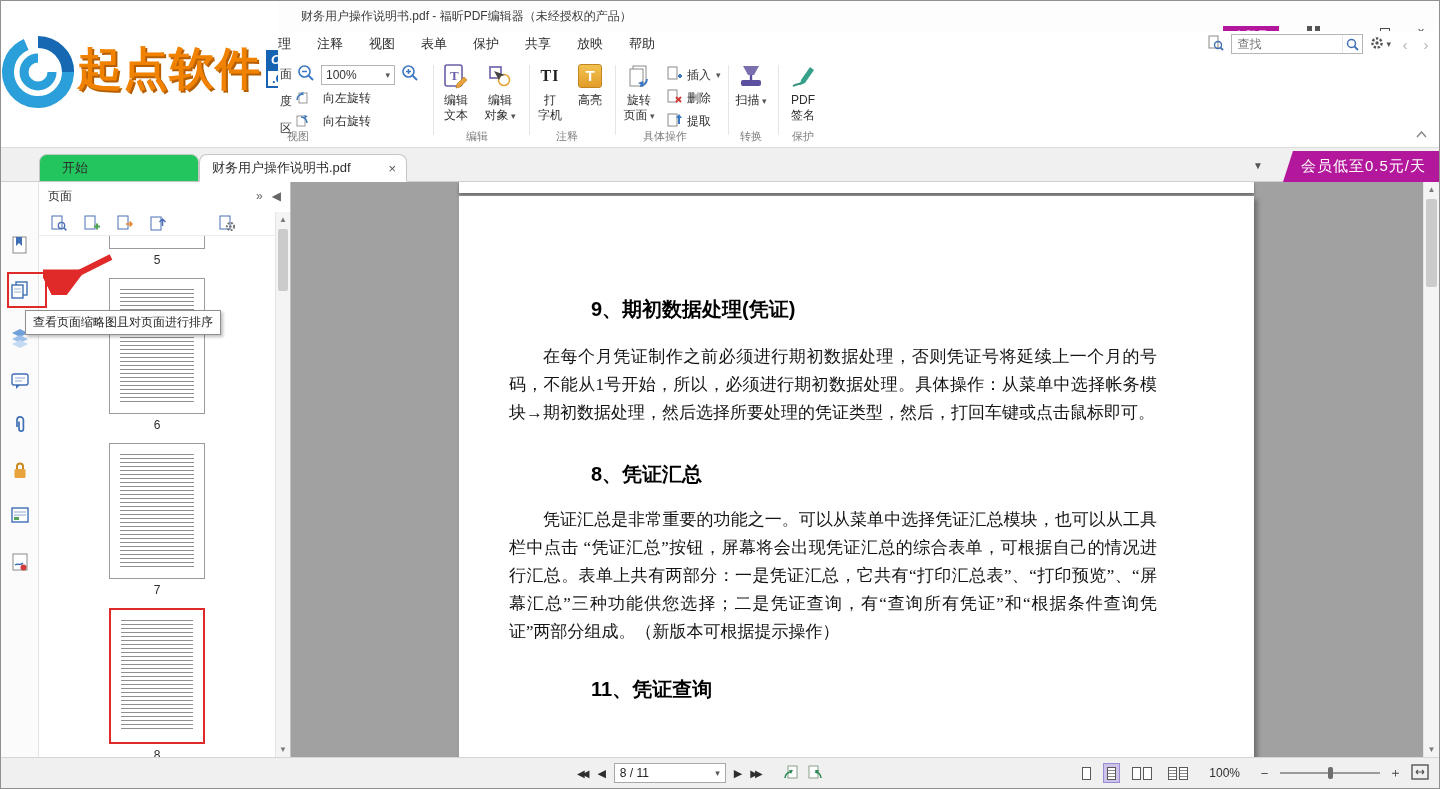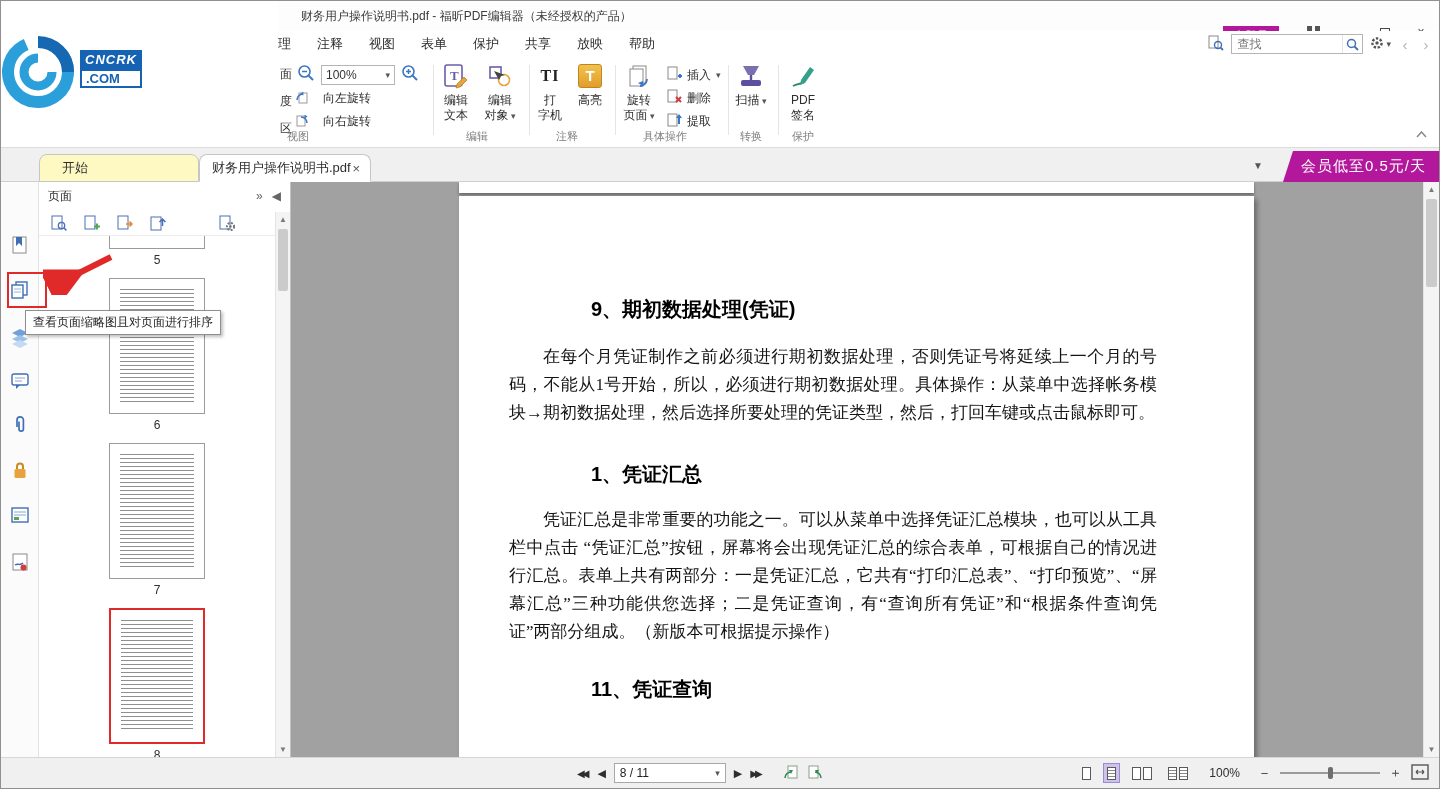--- a/index.html
+++ b/index.html
@@ -40,22 +40,22 @@
 .rib-big .blabel{font-size:12px;line-height:15px;color:#2e2e2e;margin-top:2px}
 .rib-small{position:absolute;display:flex;align-items:center;gap:5px;font-size:12px;color:#2e2e2e;cursor:pointer}
 .hl-icon{width:24px;height:24px;background:linear-gradient(#f2c24e,#e29d2b);border:1px solid #c08420;border-radius:3px;color:#fff;font-weight:bold;font-size:15px;line-height:22px;text-align:center}
 .ti-icon{font-family:"Liberation Serif","DejaVu Serif",serif;font-size:16px;font-weight:bold;color:#222;letter-spacing:1px}
 .caret{font-size:9px;color:#555}
 .rib-collapse{position:absolute;right:12px;bottom:6px;color:#888;cursor:pointer}
 
 
 .tabrow{position:absolute;top:147px;left:0;right:0;height:34px;background:#f0f0f0;border-bottom:1px solid #cfcfcf}
 .tab{position:absolute;bottom:-1px;height:28px;display:flex;align-items:center;font-size:13px;color:#2e2e2e;border:1px solid #c6c6c6;border-radius:8px 8px 0 0;cursor:pointer}
-.tab-start{left:38px;width:160px;background:#fef9c3;padding-left:22px}
-.tab-doc{left:198px;width:172px;background:#fff;border-bottom-color:#fff;padding-left:12px;z-index:2}
+.tab-start{left:38px;width:160px;background:#22c55e;padding-left:22px}
+.tab-doc{left:198px;width:208px;background:#fff;border-bottom-color:#fff;padding-left:12px;z-index:2}
 .tab-close{margin-left:auto;margin-right:10px;color:#555;font-size:13px;cursor:pointer}
 .tab-caret{position:absolute;right:176px;top:12px;color:#555;font-size:10px;cursor:pointer}
 .banner{position:absolute;right:0;top:3px;height:31px;background:#b3179b;color:#fff;display:flex;align-items:center;padding:0 13px 0 18px;font-size:15px;letter-spacing:1px;cursor:pointer;clip-path:polygon(10px 0,100% 0,100% 100%,0 100%)}
 
 
 .main{position:absolute;top:181px;left:0;right:0;bottom:31px;display:flex}
 .iconstrip{width:38px;background:#fbfbfb;border-right:1px solid #e3e3e3;position:relative}
 .strip-icon{position:absolute;left:9px;width:20px;height:20px;cursor:pointer}
 .sidepanel{width:252px;background:#fff;border-right:1px solid #c2c2c2;position:relative}
 .panel-header{height:28px;display:flex;align-items:center;padding:0 9px;font-size:12px;color:#2e2e2e}
@@ -494,21 +494,21 @@
         <div class="vs-arrow vs-bottom">▼</div>
       </div>
     </div>
 
     <div class="docarea">
       <div class="prevpage"></div>
       <div class="page">
         <div class="pagetext">
           <div class="doc-h mh9">9、期初数据处理(凭证)</div>
           <p class="doc-p mp9">在每个月凭证制作之前必须进行期初数据处理，否则凭证号将延续上一个月的号码，不能从1号开始，所以，必须进行期初数据处理。具体操作：从菜单中选择帐务模块→期初数据处理，然后选择所要处理的凭证类型，然后，打回车键或点击鼠标即可。</p>
-          <div class="doc-h mh10">1、凭证汇总</div>
+          <div class="doc-h mh10">8、凭证汇总</div>
           <p class="doc-p mp10">凭证汇总是非常重要的功能之一。可以从菜单中选择凭证汇总模块，也可以从工具栏中点击 “凭证汇总”按钮，屏幕将会出现凭证汇总的综合表单，可根据自己的情况进行汇总。表单上共有两部分：一是凭证汇总，它共有“打印汇总表”、“打印预览”、“屏幕汇总”三种功能供您选择；二是凭证查询，有“查询所有凭证”和“根据条件查询凭证”两部分组成。（新版本可根据提示操作）</p>
           <div class="doc-h mh11">11、凭证查询</div>
         </div>
       </div>
       <div class="vscroll" style="top:0;bottom:0;right:0;width:16px">
         <div class="vs-arrow">▲</div>
         <div class="vs-thumb" style="top:17px;height:88px"></div>
         <div class="vs-arrow vs-bottom">▼</div>
       </div>
     </div>
@@ -573,20 +573,21 @@
   </div>
 
   <div class="logo">
     <span>
       <svg width="74" height="112" viewBox="0 0 74 112">
           <circle cx="37" cy="60" r="30" fill="none" stroke="#2b9fd9" stroke-width="12" stroke-dasharray="150 40" transform="rotate(-40 37 60)"></circle>
           <path d="M37 30 a30 30 0 0 1 30 30" fill="none" stroke="#1668b2" stroke-width="12"></path>
           <path d="M37 46 a14 14 0 1 0 14 14" fill="none" stroke="#2b9fd9" stroke-width="9"></path>
         </svg>
     </span>
+    <span class="logo-text">起点软件</span>
     <span class="logo-badge">
       <span class="lb-top">CNCRK</span>
       <span class="lb-bottom">.COM</span>
     </span>
   </div>
 
   <div class="redbox"></div>
 
   <svg class="redarrow" width="74" height="44">
     <defs>

